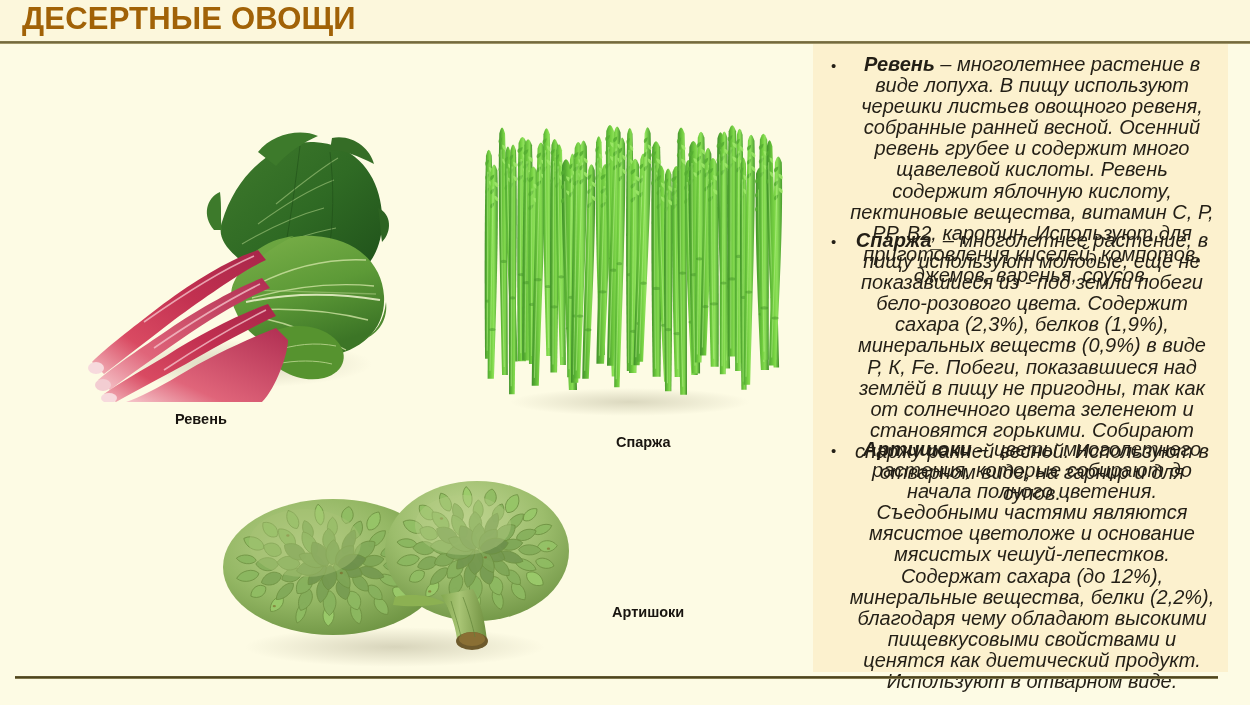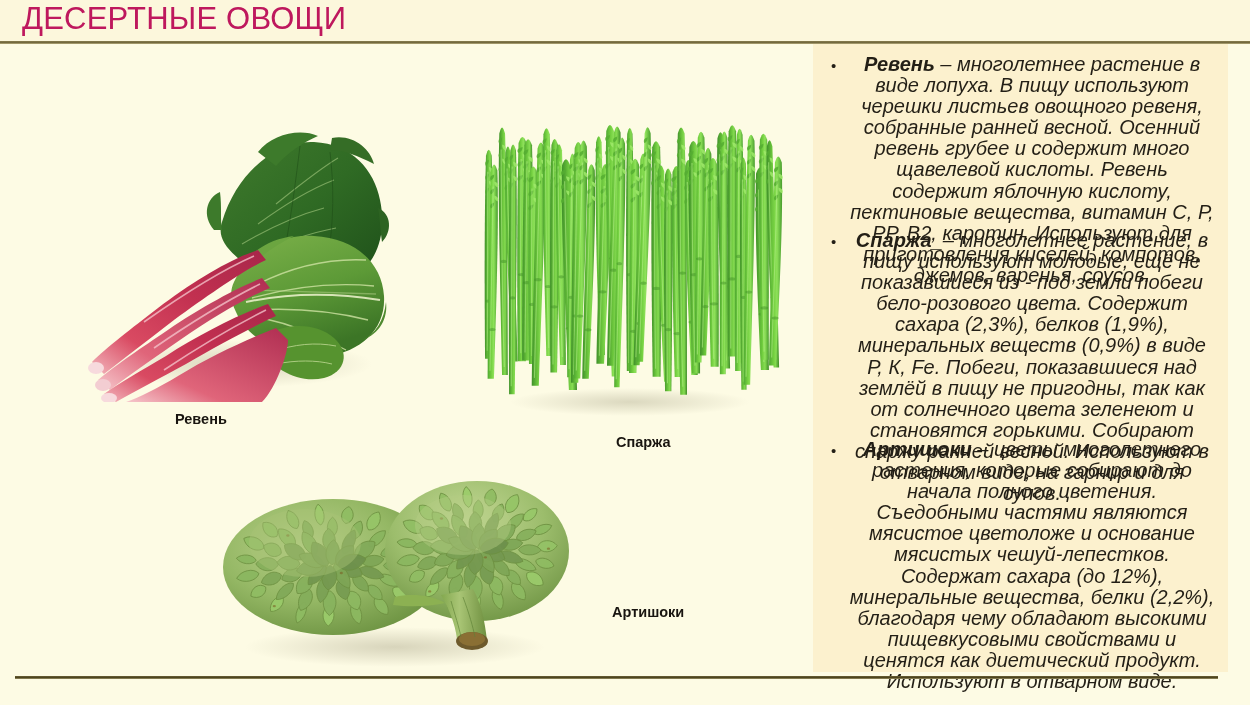--- a/index.html
+++ b/index.html
@@ -24,22 +24,22 @@
     left: 0; top: 0;
     width: 1250px;
     height: 41px;
     background: #FCF7DC;
   }
   #page-title {
     position: absolute;
     left: 22px;
     top: 1px;
     font-size: 31px;
-    font-weight: normal;
-    color: #be185d;
+    font-weight: bold;
+    color: #a16207;
     letter-spacing: 0.2px;
     white-space: nowrap;
     font-family: "Liberation Sans", sans-serif;
   }
   #title-rule {
     position: absolute;
     left: 0; top: 41px;
     width: 1250px;
     height: 3px;
     background: linear-gradient(to bottom, #8d8253 0%, #6d6339 45%, #b6ac7c 100%);

